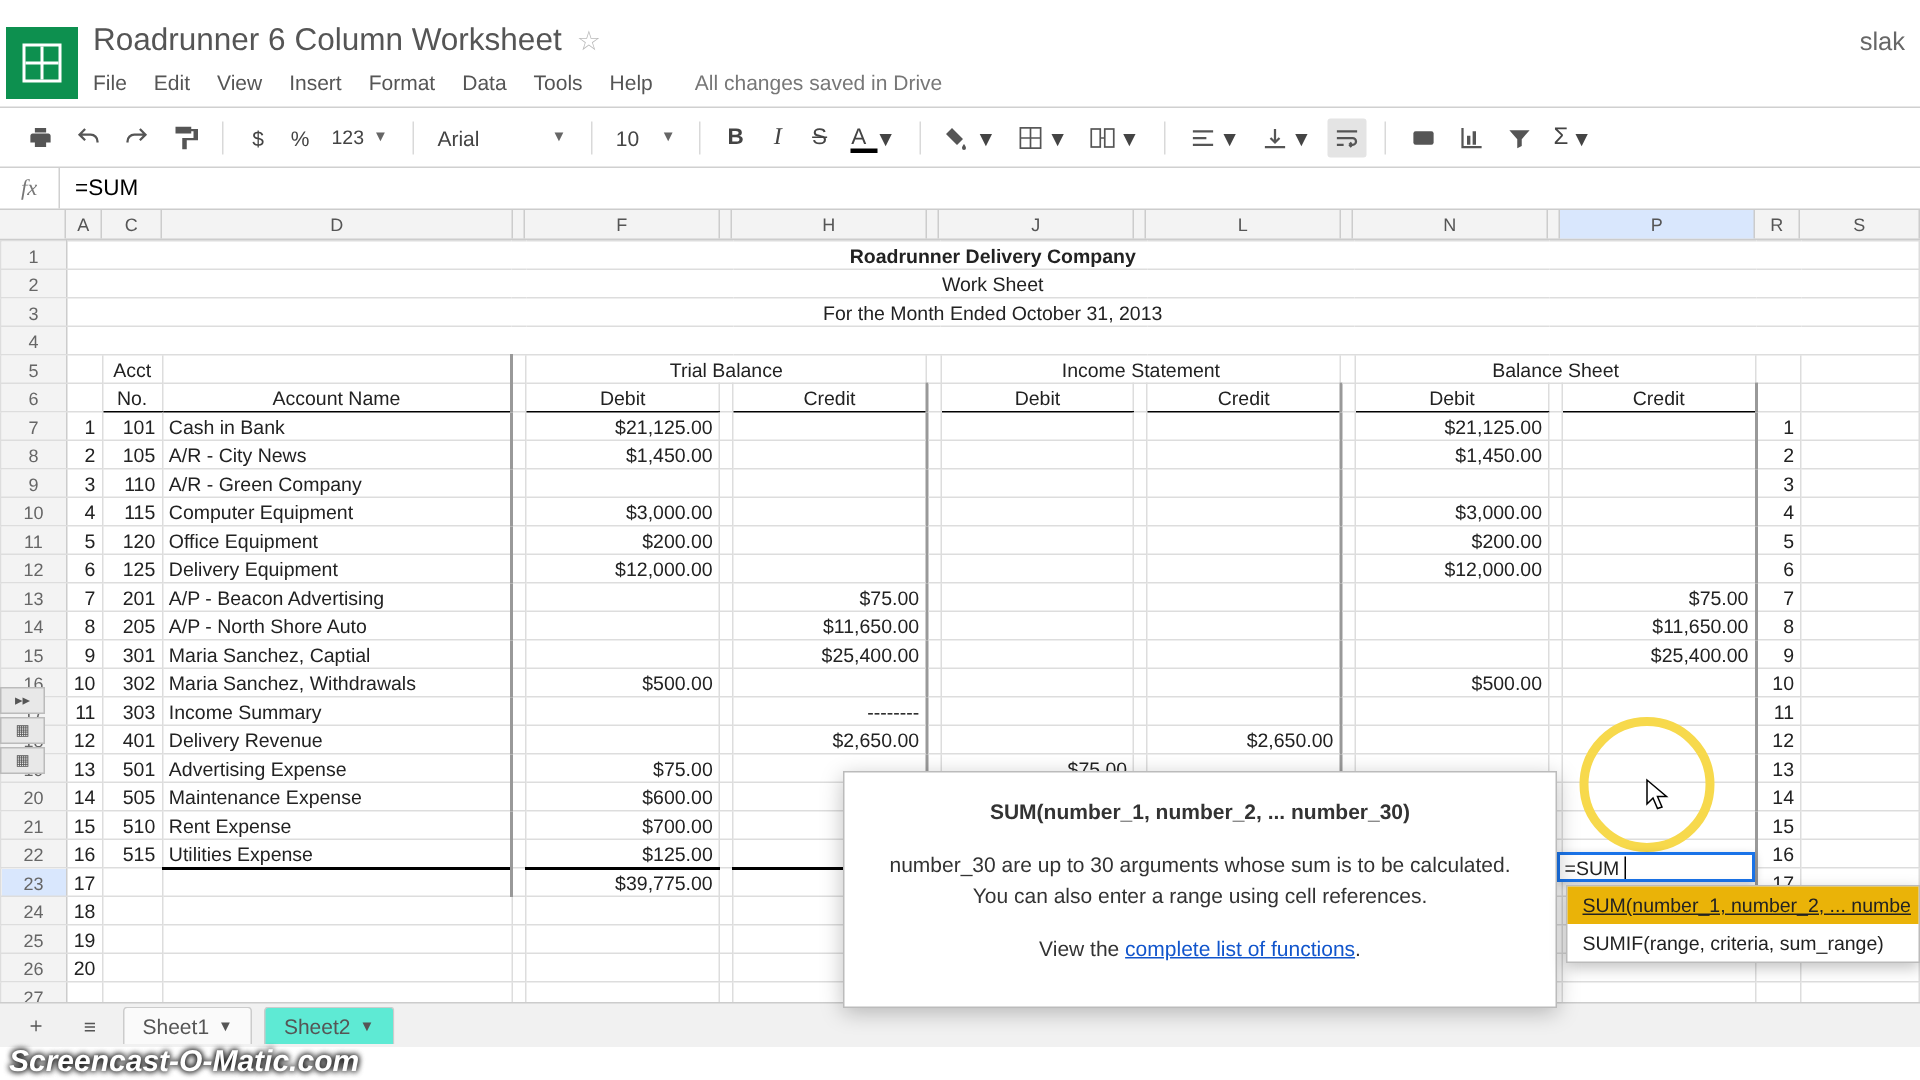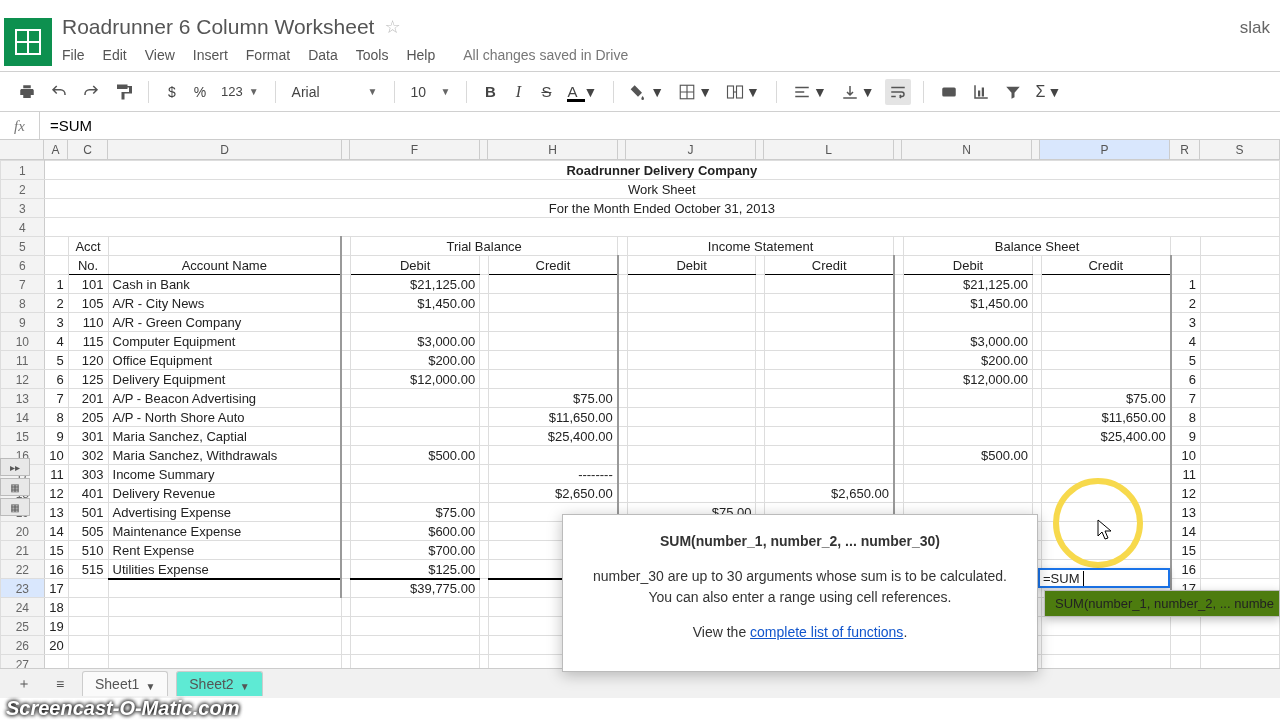--- a/index.html
+++ b/index.html
@@ -178,21 +178,21 @@
     border: 1px solid #bbb;
     box-shadow: 0 3px 10px rgba(0,0,0,.25);
     z-index: 60;
     font-size: 13px;
   }
   .autocomplete .row {
     padding: 5px 10px;
     white-space: nowrap;
     overflow: hidden;
   }
-  .autocomplete .row.sel { background: #4d7c0f; }
+  .autocomplete .row.sel { background: #eab308; text-decoration: underline; }
   
   .helpbox {
     position: absolute;
     background: #fff;
     border: 1px solid #bbb;
     box-shadow: 0 3px 14px rgba(0,0,0,.25);
     padding: 16px 18px 8px 18px;
     z-index: 55;
     font-size: 14px;
     line-height: 1.5;
@@ -241,21 +241,21 @@
     padding-left: 10px; gap: 8px;
     font-size: 14px; color: #555;
     z-index: 10;
   }
   .sheettabs .addtab, .sheettabs .alltabs {
     width: 28px; height: 22px; display: flex; align-items: center; justify-content: center;
   }
   .sheettabs .tab {
     padding: 4px 12px; border: 1px solid #ccc; border-bottom: none;
     border-radius: 3px 3px 0 0; background: #fafafa;
-    display: flex; align-items: flex-end; gap: 6px;
+    display: flex; align-items: center; gap: 6px;
   }
   .sheettabs .tab.inactive { background: #5eead4; }
   .sheettabs .caret { font-size: 10px; }
   
   .watermark {
     position: absolute;
     left: 6px; bottom: 0;
     font-size: 20px; font-weight: bold;
     font-style: italic;
     color: #fff;
@@ -949,20 +949,21 @@
       <span>View the </span><a href="#">complete list of functions</a>.
     </div>
   </div>
 
   <div class="active-cell-overlay" style="left:1038px; top:408px; width:132px; height:20px;">
     <span>=SUM</span><span class="cursor">&nbsp;</span>
   </div>
 
   <div class="autocomplete" style="left:1044px; top:430px; width:236px;">
     <div class="row sel">SUM(number_1, number_2, ... numbe</div>
+    <div class="row">SUMIF(range, criteria, sum_range)</div>
   </div>
 </div>
 
 <div class="sheettabs">
   <div class="addtab">＋</div>
   <div class="alltabs">≡</div>
   <div class="tab">
     <span>Sheet1</span>
     <span class="caret">▼</span>
   </div>

